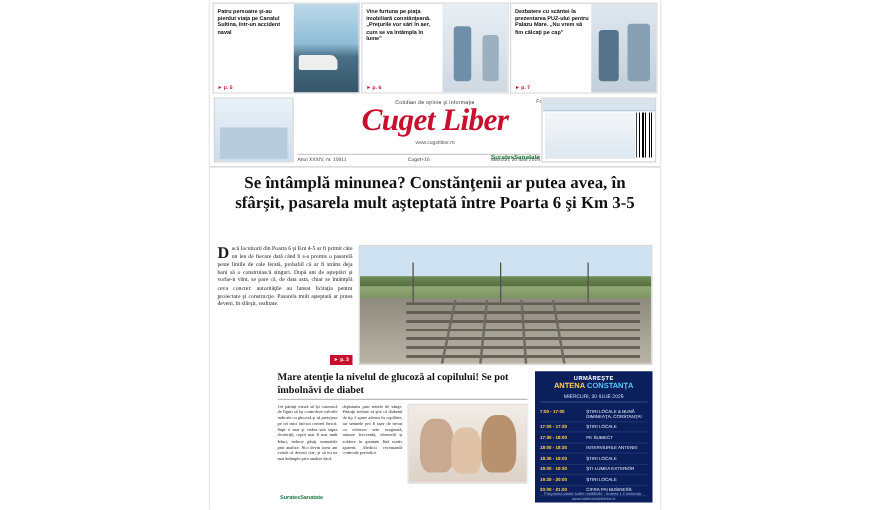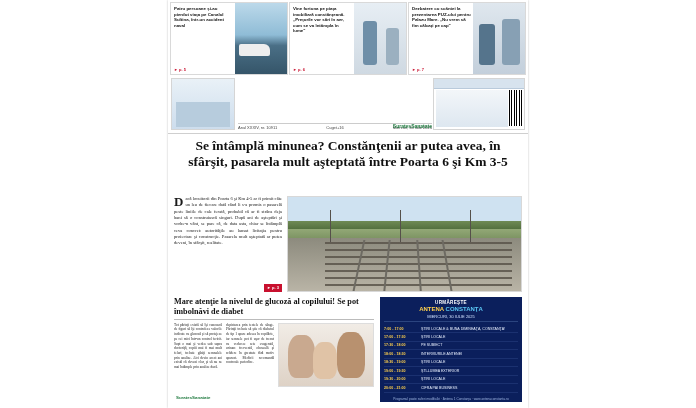--- a/index.html
+++ b/index.html
@@ -318,20 +318,21 @@
     position: absolute;
     left: 6px; right: 6px;
     top: 297px;
     bottom: 6px;
     display: flex;
     gap: 6px;
   }
   .bl {
     width: 200px;
     position: relative;
+    margin-left: 48px;
   }
   .bl-head {
     font-family: "Liberation Serif", serif;
     font-weight: bold;
     font-size: 8.2px;
     line-height: 1.2;
     color: #111;
     border-bottom: 1px solid #bbb;
     padding-bottom: 2px;
     margin-bottom: 3px;
@@ -459,20 +460,28 @@
       <div class="teaser t3">
         <div class="t-text">Dezbatere cu scântei la prezentarea PUZ-ului pentru Palazu Mare. „Nu vrem să fim călcaţi pe cap”</div>
         <div class="t-img"></div>
         <div class="pagetag">► p. 7</div>
       </div>
     </div>
 
     <div class="masthead">
       <div class="mini-left"></div>
 
+      <div class="logo-wrap">
+        <div class="kicker">Cotidian de opinie şi informaţie</div>
+        <div class="logo-row">
+          <div class="logo">Cuget Liber</div>
+          <div class="founded">Fondat în 1944</div>
+        </div>
+        <div class="site">www.cugetliber.ro</div>
+      </div>
 
       <div class="issue-bar">
         <span>Anul XXXIV, nr. 10911</span>
         <span>Cuget+16</span>
         <span>Miercuri, 30 iulie 2025</span>
       </div>
 
       <div class="health-badge">
         <span>SuratesSanatate</span>
       </div>

